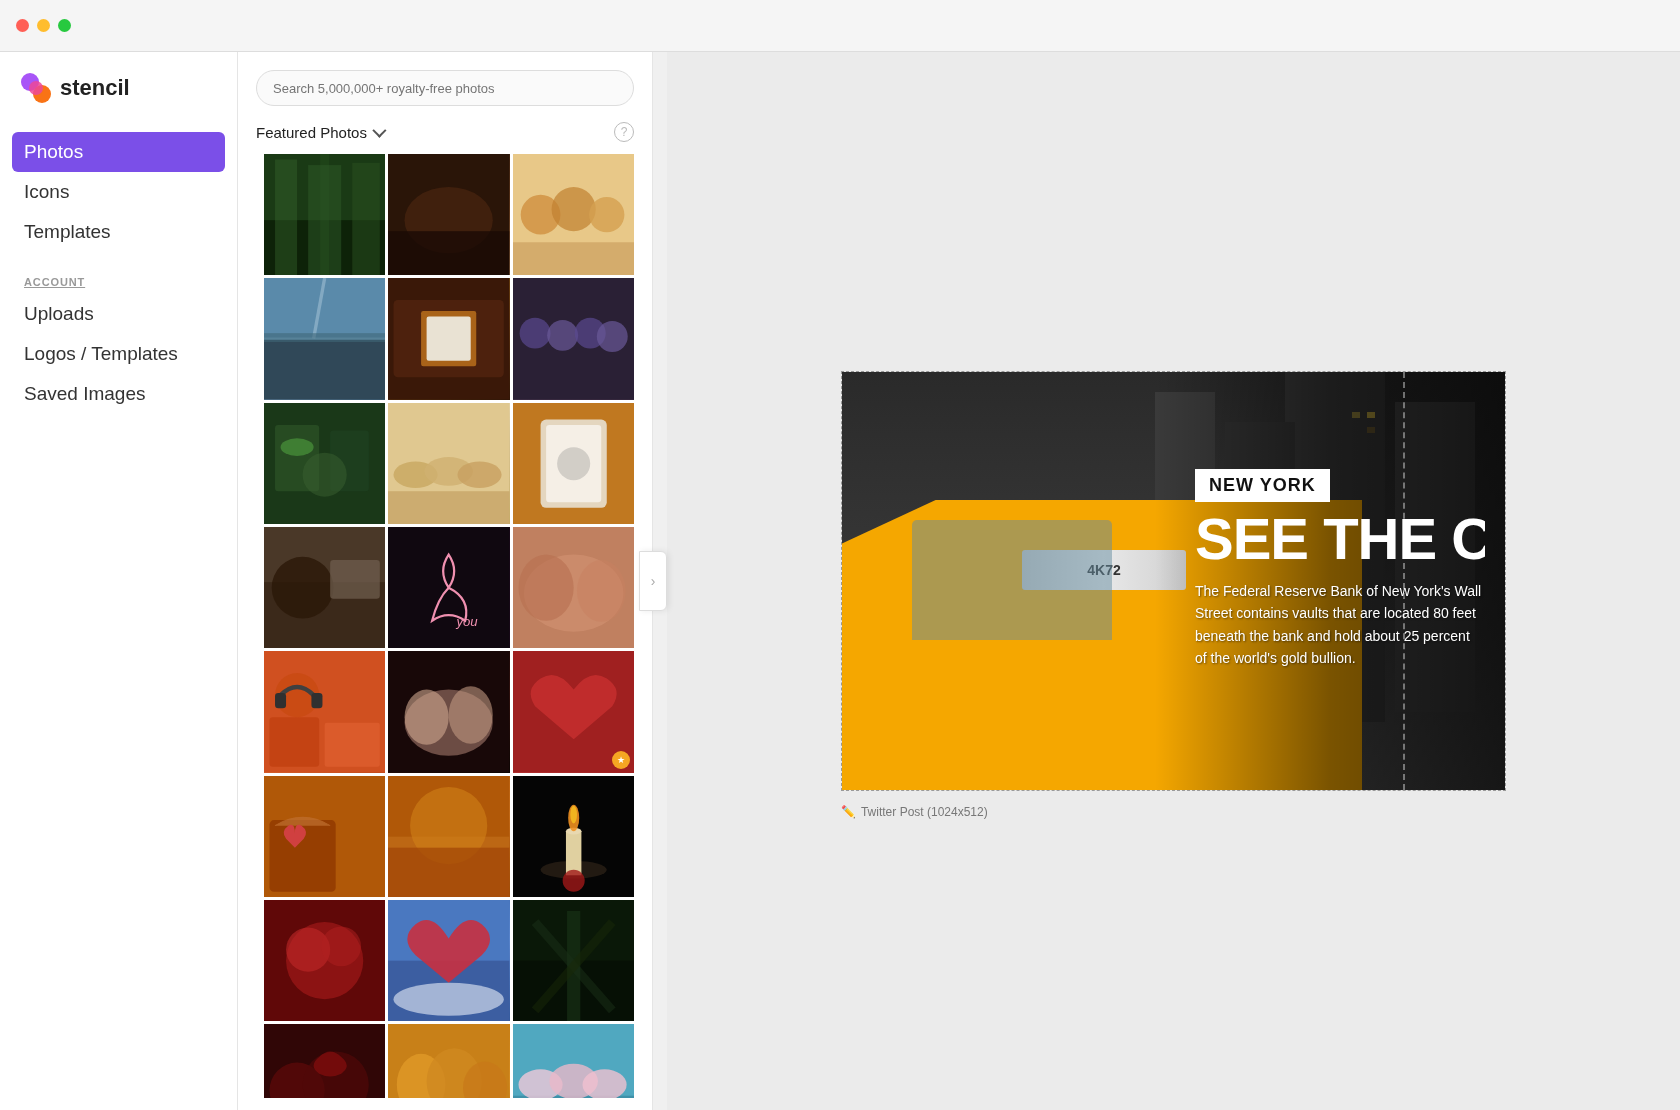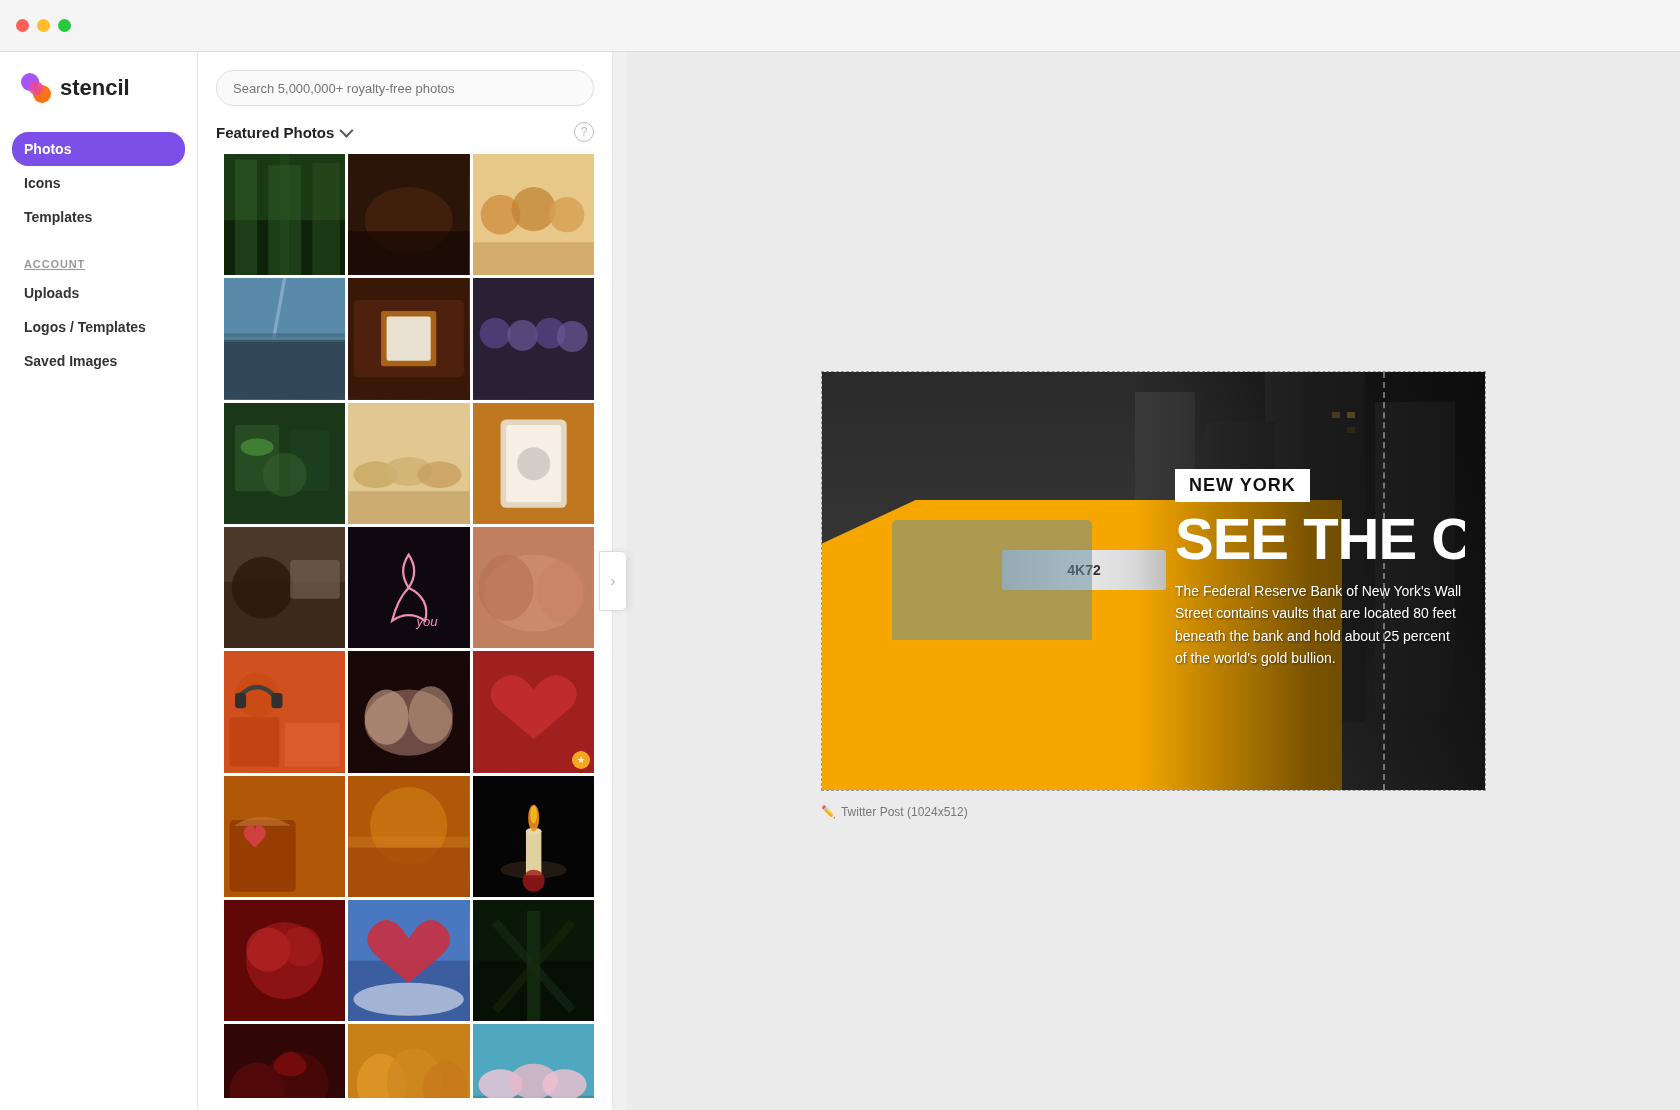--- a/index.html
+++ b/index.html
@@ -32,21 +32,21 @@
     .tl-green { background: #27c93f; }
 
     
     .app-container {
       display: flex;
       height: calc(1110px - 52px);
     }
 
     
     .sidebar {
-      width: 198px;
+      width: 238px;
       background: #fff;
       border-right: 1px solid #e5e5e5;
       display: flex;
       flex-direction: column;
       padding: 20px 0;
       flex-shrink: 0;
     }
     .logo-area {
       display: flex;
       align-items: center;
@@ -62,26 +62,25 @@
       color: #222;
     }
 
     .nav-section {
       padding: 0 12px;
       margin-bottom: 8px;
     }
     .nav-item {
       display: block;
       padding: 9px 12px;
-      border-radius: 16px;
-      font-size: 14px;
+      border-radius: 6px;
+      font-size: 19px;
       color: #333;
       cursor: pointer;
       text-decoration: none;
-      font-weight: bold;
     }
     .nav-item.active {
       background: #7b4fe8;
       color: #fff;
     }
 
     .section-label {
       font-size: 11px;
       font-weight: 600;
       color: #999;
@@ -124,21 +123,21 @@
     }
 
     .featured-header {
       display: flex;
       align-items: center;
       justify-content: space-between;
       margin-bottom: 12px;
     }
     .featured-title {
       font-size: 15px;
-      font-weight: 700;
+      font-weight: 400;
       color: #222;
       display: flex;
       align-items: center;
       gap: 6px;
     }
     .chevron-down {
       display: inline-block;
       width: 10px;
       height: 10px;
       border-right: 2px solid #555;

